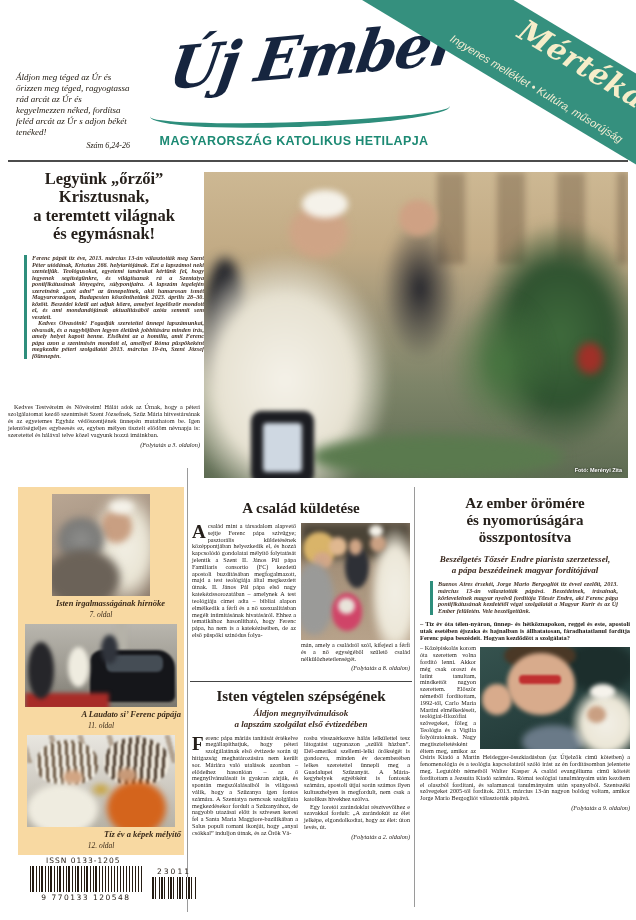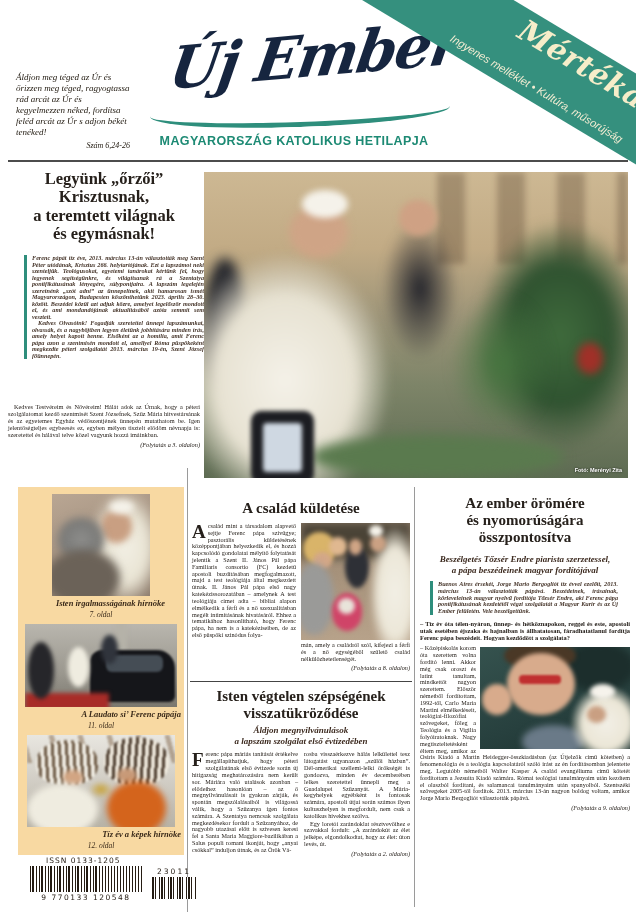--- a/index.html
+++ b/index.html
@@ -170,21 +170,21 @@
     <div class="ph" style="width:148px;height:100px;background:linear-gradient(180deg,#e8e6e0,#cfcbc2 55%,#b7b2a6);">
       <i style="left:0;top:0;width:100%;height:30%;border-radius:0;background:repeating-linear-gradient(75deg,rgba(120,90,60,.45) 0 5px,rgba(0,0,0,0) 5px 28px);filter:blur(1px);"></i>
       <i style="left:6%;top:6%;width:42%;height:48%;border-radius:50% 50% 42% 42%;background:repeating-linear-gradient(85deg,#f0ede4 0 4px,#6b5742 4px 7px);filter:blur(1px);"></i>
       <i style="right:4%;top:2%;width:44%;height:52%;border-radius:50% 50% 42% 42%;background:repeating-linear-gradient(95deg,#efe9dd 0 4px,#4a3a2c 4px 7px);filter:blur(1px);"></i>
       <i style="left:24%;top:38%;width:14%;height:16%;background:#d2a583;filter:blur(2px);"></i>
       <i style="right:26%;top:36%;width:13%;height:15%;background:#c89a78;filter:blur(2px);"></i>
       <i style="left:0;bottom:-8%;width:48%;height:55%;background:#efece0;filter:blur(3px);"></i>
       <i style="right:6%;bottom:-8%;width:40%;height:58%;background:#d4641c;filter:blur(3px);"></i>
       <i style="left:42%;top:50%;width:16%;height:18%;background:radial-gradient(closest-side,#c8a030,rgba(200,160,48,0));filter:blur(2px);"></i>
     </div>
-    <div class="side-cap" style="width:160px;">Tíz év a képek hírnöke</div>
+    <div class="side-cap" style="width:160px;">Tíz év a képek mélyítő</div>
     <div class="side-page">12. oldal</div>
   </div>
 
   <div class="abs issn">ISSN 0133-1205</div>
   <div class="abs bars bc-main"></div>
   <div class="abs bc-num">9 770133 120548</div>
   <div class="abs bc-addon-num">23011</div>
   <div class="abs bars bc-addon"></div>
 
   <div class="abs family">
@@ -216,21 +216,20 @@
         </div>
       </div>
     </div>
   </div>
 
   <div class="abs mid-sep"></div>
 
   <div class="abs beauty">
     <h2 class="art-headline" style="margin:0">
       <span>Isten végtelen szépségének</span>
-      <span>visszatükröződése</span>
     </h2>
     <div class="art-sub">
       <span>Áldjon megnyilvánulások</span>
       <span>a lapszám szolgálat első évtizedében</span>
     </div>
     <div class="beauty-cols body-txt">
       <div>
         <p class="dropcap">Ferenc pápa máriás tanítását értékelve megállapíthatjuk, hogy péteri szolgálatának első évtizede során új hitigazság meghatározására nem került sor. Máriára való utalások azonban – elődeihez hasonlóan – az ő megnyilvánulásait is gyakran zárják, és spontán megszólalásaiból is világossá válik, hogy a Szűzanya igen fontos számára. A Szentatya nemcsak szolgálata megkezdésekor fordult a Szűzanyához, de nagyobb utazásai előtt is szívesen keresi fel a Santa Maria Maggiore-bazilikában a Salus populi romani ikonját, hogy „anyai csókkal” induljon útnak, és az Örök Vá-</p>
       </div>
       <div>

